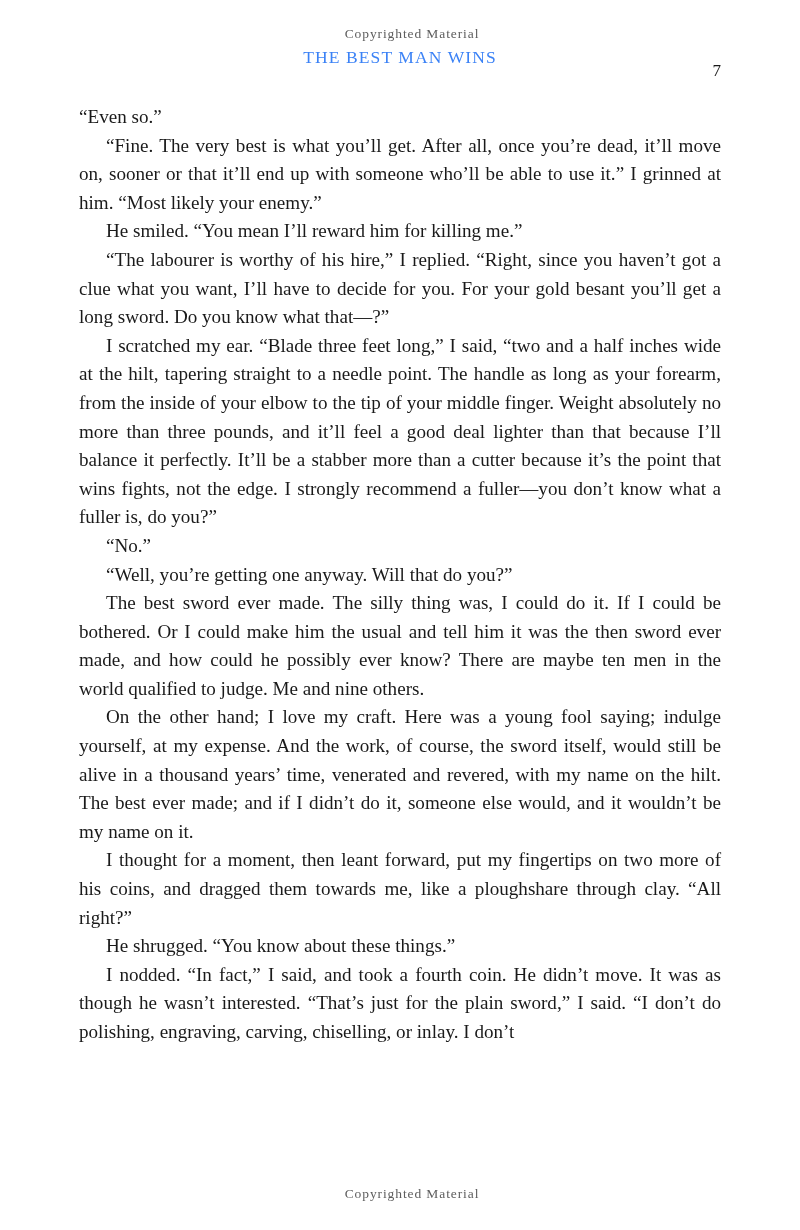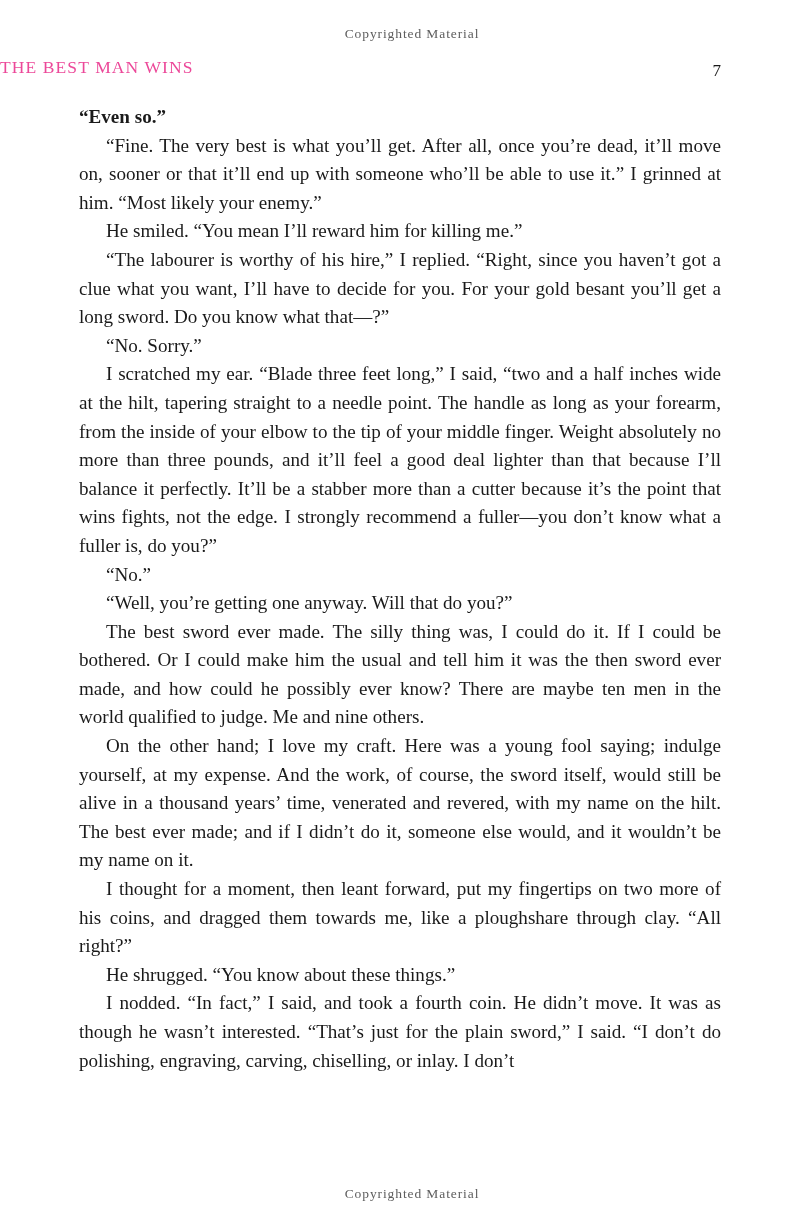--- a/index.html
+++ b/index.html
@@ -31,27 +31,27 @@
     font-size: 13.5px;
     letter-spacing: 0.9px;
     color: #5d5d5d;
     padding-left: 12px;
   }
   .watermark-top { top: 26px; }
   .watermark-bottom { top: 1186px; }
 
   .running-head {
     position: absolute;
-    top: 57px;
+    top: 47px;
     left: 0;
     width: 100%;
-    text-align: left;
+    text-align: center;
     font-size: 17.5px;
     letter-spacing: 1.1px;
-    color: #ec4899;
+    color: #3b82f6;
     font-variant: small-caps;
   }
   .running-head .title-text {
     font-variant: small-caps;
     text-transform: none;
   }
   .folio {
     position: absolute;
     top: 61px;
     right: 79px;
@@ -69,42 +69,40 @@
     text-align: justify;
     text-justify: inter-word;
     hyphens: none;
   }
   .textblock p {
     margin: 0;
     text-indent: 27px;
   }
   .textblock p.noindent {
     text-indent: 0;
-    font-weight: bold;
   }
 </style>
 </head>
 <body>
 
 <div class="page">
 
   <div class="watermark-top">Copyrighted Material</div>
 
   <div class="running-head">
     <span class="title-text">THE BEST MAN WINS</span>
   </div>
 
   <div class="folio">7</div>
 
   <div class="textblock">
     <p class="noindent">“Even so.”</p>
     <p>“Fine. The very best is what you’ll get. After all, once you’re dead, it’ll move on, sooner or that it’ll end up with someone who’ll be able to use it.” I grinned at him. “Most likely your enemy.”</p>
     <p>He smiled. “You mean I’ll reward him for killing me.”</p>
     <p>“The labourer is worthy of his hire,” I replied. “Right, since you haven’t got a clue what you want, I’ll have to decide for you. For your gold besant you’ll get a long sword. Do you know what that—?”</p>
-    <p>“No. Sorry.”</p>
     <p>I scratched my ear. “Blade three feet long,” I said, “two and a half inches wide at the hilt, tapering straight to a needle point. The handle as long as your forearm, from the inside of your elbow to the tip of your middle finger. Weight absolutely no more than three pounds, and it’ll feel a good deal lighter than that because I’ll balance it perfectly. It’ll be a stabber more than a cutter because it’s the point that wins fights, not the edge. I strongly recommend a fuller—you don’t know what a fuller is, do you?”</p>
     <p>“No.”</p>
     <p>“Well, you’re getting one anyway. Will that do you?”</p>
     <p>The best sword ever made. The silly thing was, I could do it. If I could be bothered. Or I could make him the usual and tell him it was the then sword ever made, and how could he possibly ever know? There are maybe ten men in the world qualified to judge. Me and nine others.</p>
     <p>On the other hand; I love my craft. Here was a young fool saying; indulge yourself, at my expense. And the work, of course, the sword itself, would still be alive in a thousand years’ time, venerated and revered, with my name on the hilt. The best ever made; and if I didn’t do it, someone else would, and it wouldn’t be my name on it.</p>
     <p>I thought for a moment, then leant forward, put my fingertips on two more of his coins, and dragged them towards me, like a ploughshare through clay. “All right?”</p>
     <p>He shrugged. “You know about these things.”</p>
     <p>I nodded. “In fact,” I said, and took a fourth coin. He didn’t move. It was as though he wasn’t interested. “That’s just for the plain sword,” I said. “I don’t do polishing, engraving, carving, chiselling, or inlay. I don’t</p>
   </div>
 

